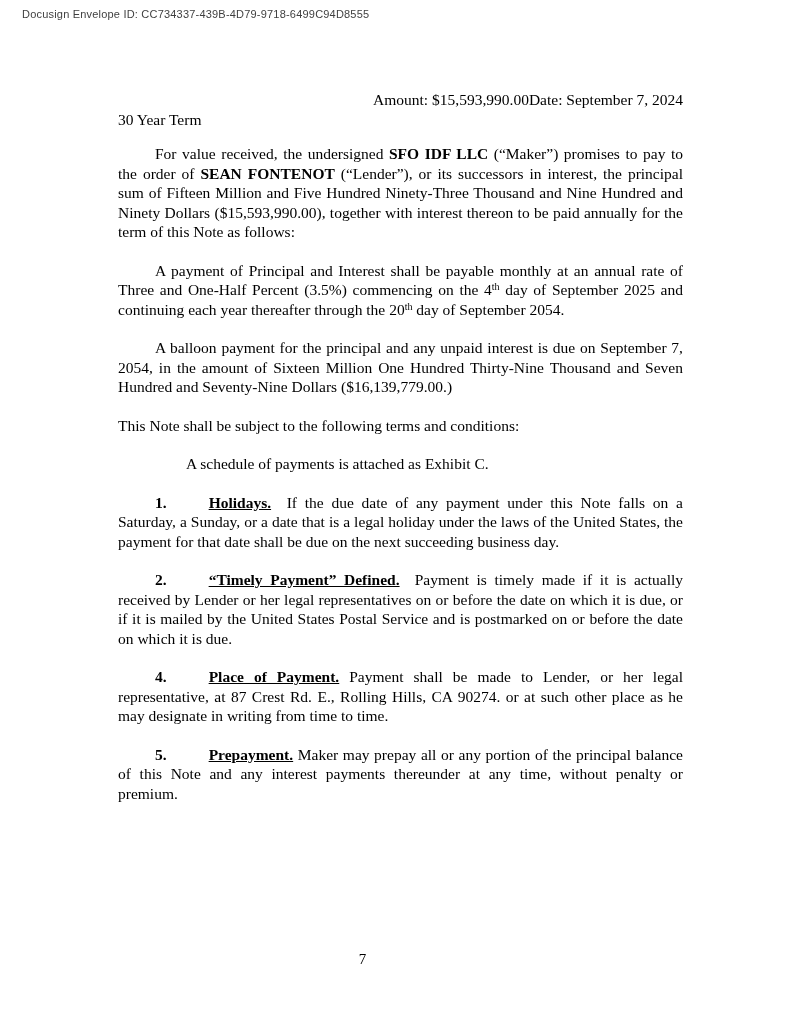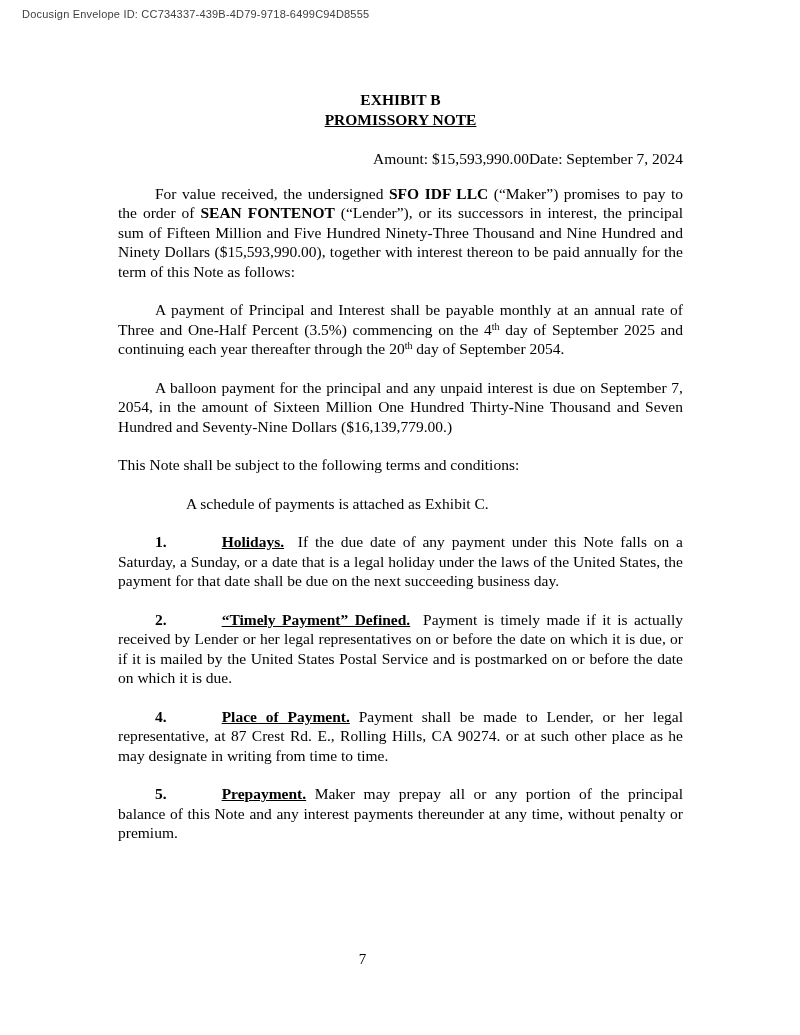--- a/index.html
+++ b/index.html
@@ -56,21 +56,21 @@
     text-indent: 37px;
   }
   p.para:last-child { margin-bottom: 0; }
   p.flush { text-indent: 0; }
   p.deep-indent { text-indent: 68px; }
   .tab {
     display: inline-block;
     width: 42px;
   }
   .b { font-weight: bold; }
-  .u { text-decoration: underline; margin-left: 13px; }
+  .u { text-decoration: underline; }
   sup {
     font-size: 10px;
     line-height: 0;
     position: relative;
     top: -5px;
     vertical-align: baseline;
   }
   .page-number {
     position: absolute;
     top: 951px;
@@ -83,30 +83,27 @@
 </style>
 </head>
 <body>
 
 <div class="page">
 
   <div class="docusign-banner">Docusign Envelope ID: CC734337-439B-4D79-9718-6499C94D8555</div>
 
   <div class="doc-body">
 
-    <div class="doc-title">
-      <div>EXHIBIT B</div>
-      <div class="underlined">PROMISSORY NOTE</div>
-    </div>
 
     <div class="meta-block">
       <div class="meta-row">
         <span>Amount: $15,593,990.00</span>
         <span>Date: September 7, 2024</span>
       </div>
+      <div>30 Year Term</div>
     </div>
 
     <p class="para"><span>For value received, the undersigned </span><span class="b">SFO IDF LLC</span><span> (“Maker”) promises to pay to the order of </span><span class="b">SEAN FONTENOT</span><span> (“Lender”), or its successors in interest, the principal sum of Fifteen Million and Five Hundred Ninety-Three Thousand and Nine Hundred and Ninety Dollars ($15,593,990.00), together with interest thereon to be paid annually for the term of this Note as follows:</span></p>
 
     <p class="para"><span>A payment of Principal and Interest shall be payable monthly at an annual rate of Three and One-Half Percent (3.5%) commencing on the 4</span><sup>th</sup><span> day of September 2025 and continuing each year thereafter through the 20</span><sup>th</sup><span> day of September 2054.</span></p>
 
     <p class="para"><span>A balloon payment for the principal and any unpaid interest is due on September 7, 2054, in the amount of Sixteen Million One Hundred Thirty-Nine Thousand and Seven Hundred and Seventy-Nine Dollars ($16,139,779.00.)</span></p>
 
     <p class="para flush"><span>This Note shall be subject to the following terms and conditions:</span></p>
 

